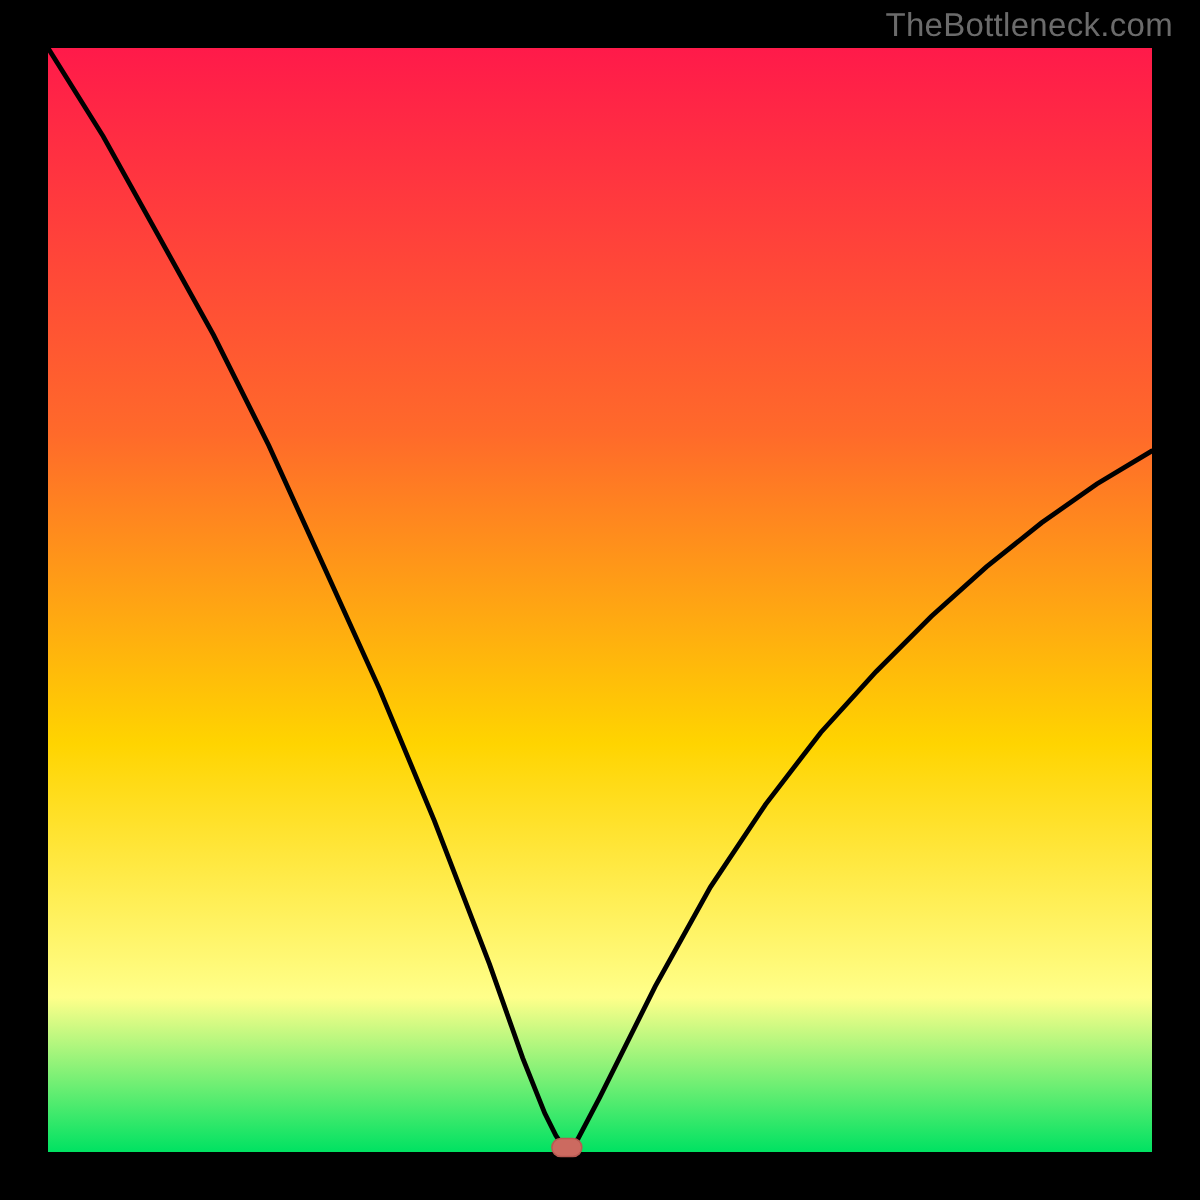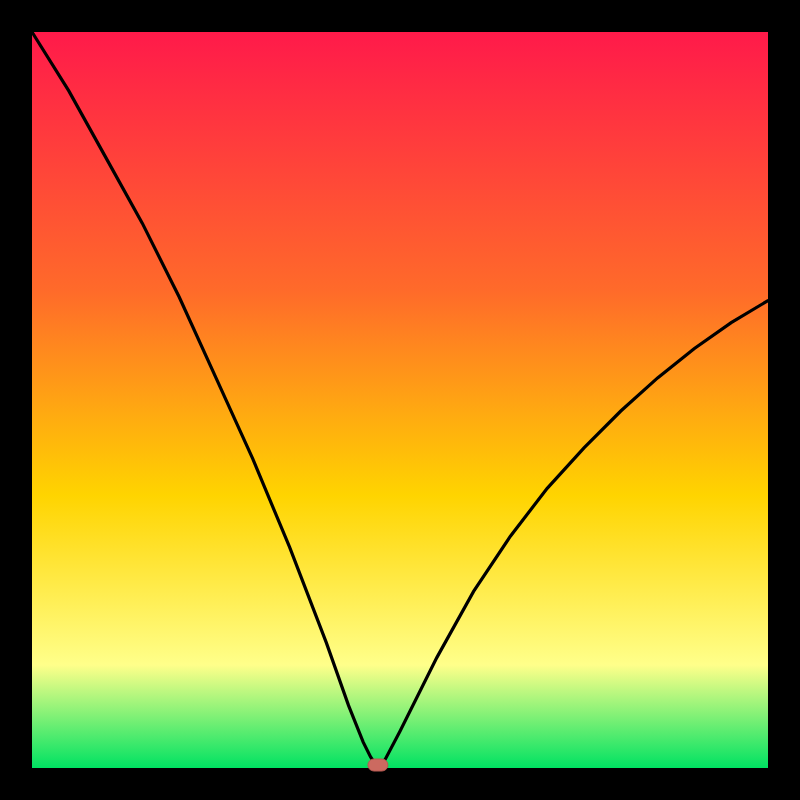--- a/index.html
+++ b/index.html
@@ -30,20 +30,21 @@
     position: absolute;
     left: 0;
     top: 0;
   }
 </style>
 </head>
 <body>
 
 <div class="frame">
 
+  <div class="watermark">TheBottleneck.com</div>
 
   <svg class="plot" width="800" height="800" viewBox="0 0 800 800">
     <defs>
       <linearGradient id="bg-grad" x1="0" y1="0" x2="0" y2="1">
         <stop id="g0" offset="0%" stop-color="#ff1a4a"></stop>
         <stop id="g1" offset="35%" stop-color="#ff6a2a"></stop>
         <stop id="g2" offset="63%" stop-color="#ffd400"></stop>
         <stop id="g3" offset="86%" stop-color="#ffff8a"></stop>
         <stop id="g4" offset="100%" stop-color="#00e262"></stop>
       </linearGradient>

